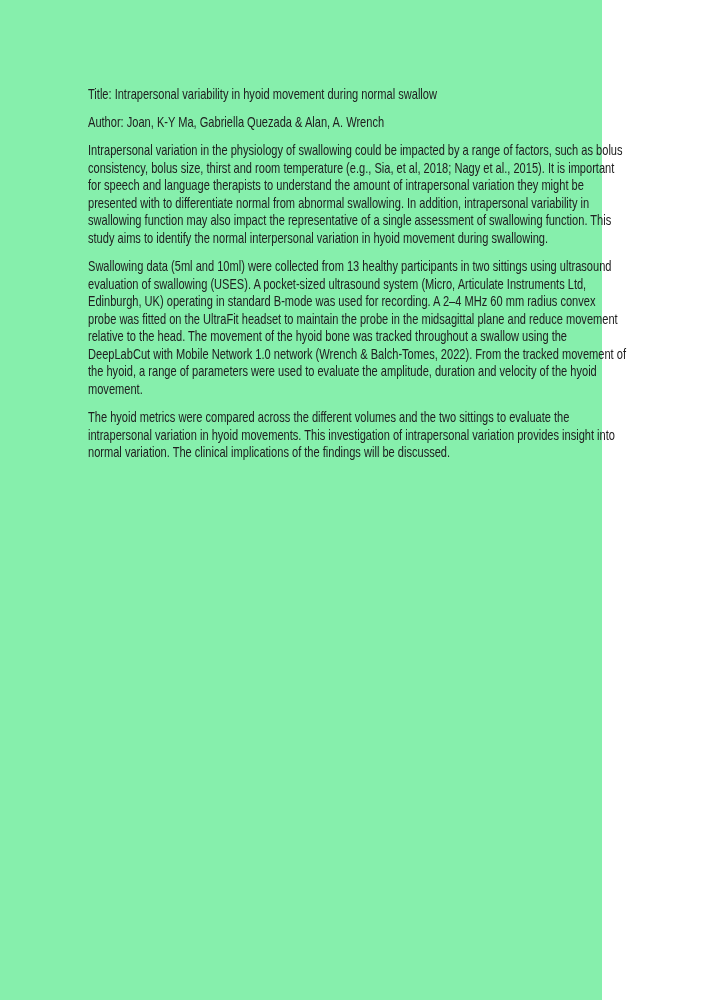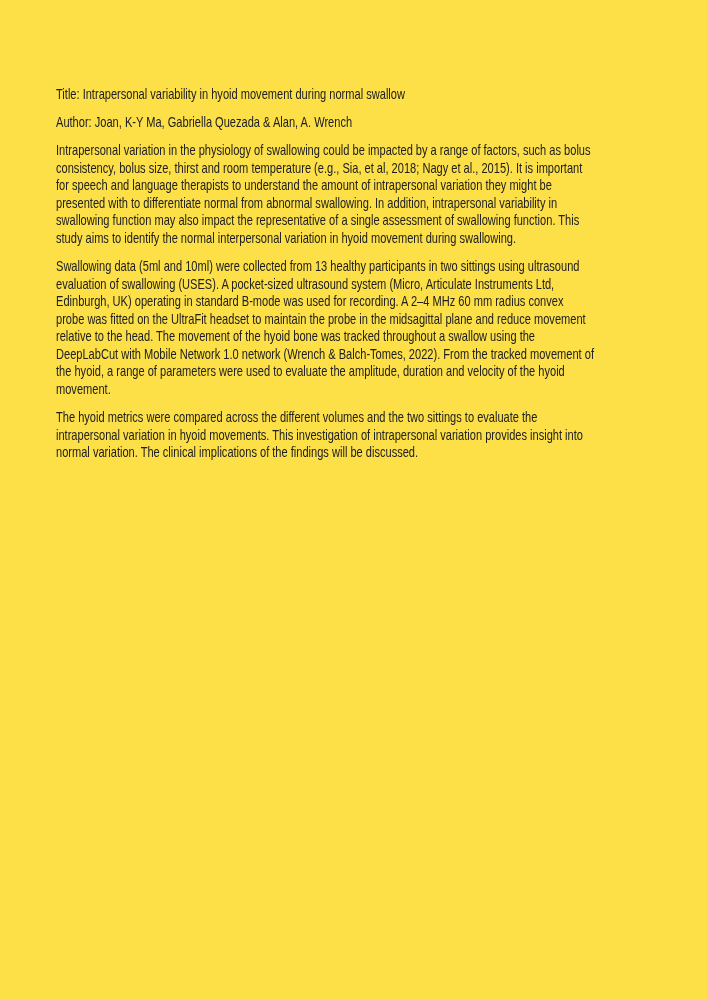--- a/index.html
+++ b/index.html
@@ -8,24 +8,24 @@
     padding: 0;
     background: #ffffff;
   }
   body {
     width: 707px;
     height: 1000px;
     overflow: hidden;
     font-family: "Liberation Sans", sans-serif;
   }
   .page {
-    width: 707px;
+    width: 602px;
     height: 1000px;
-    background: #fde047;
-    padding: 86px 0 0 56px;
+    background: #86efac;
+    padding: 86px 0 0 88px;
   }
   
   .content {
     width: 690px;
     transform: scaleX(0.78);
     transform-origin: 0 0;
     color: #202020;
     font-size: 14.2px;
     line-height: 17.6px;
   }

